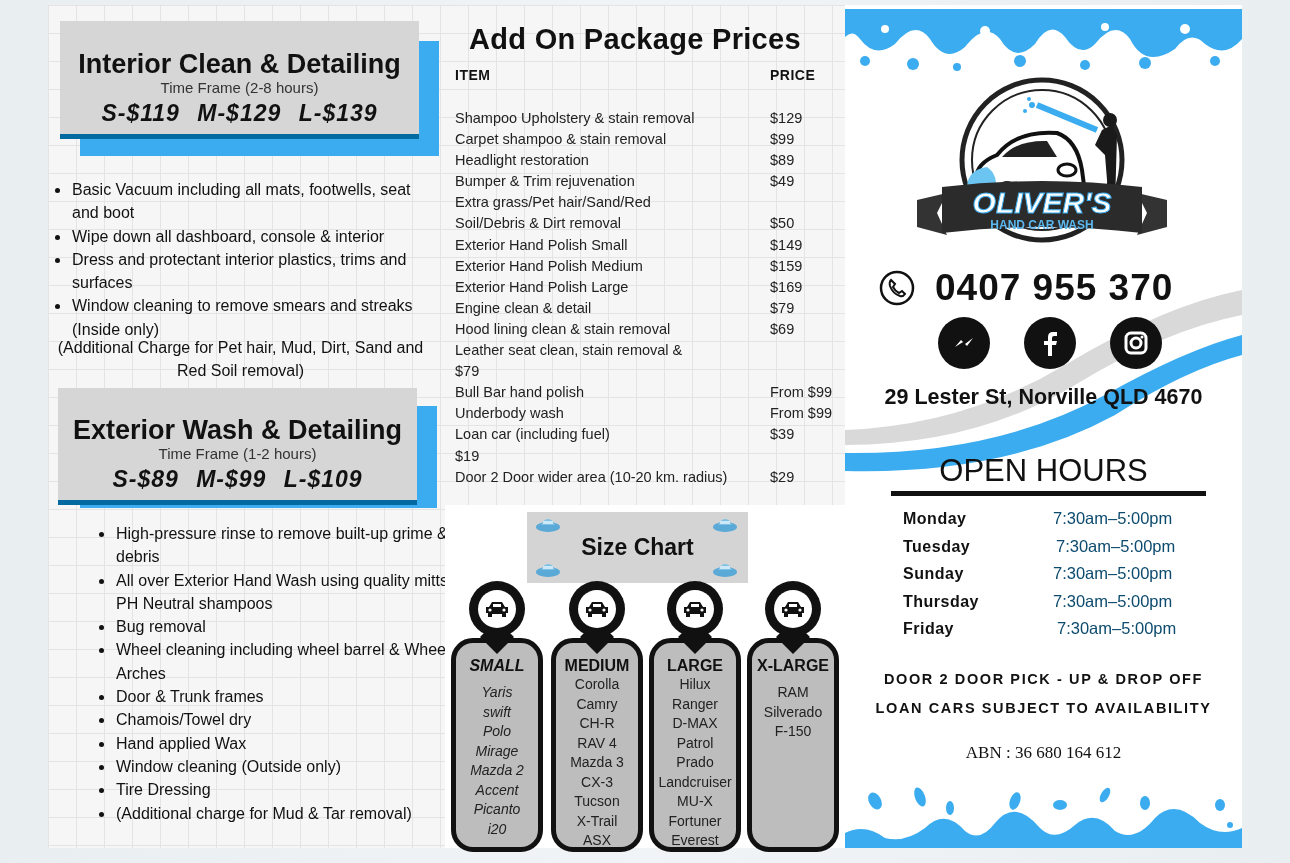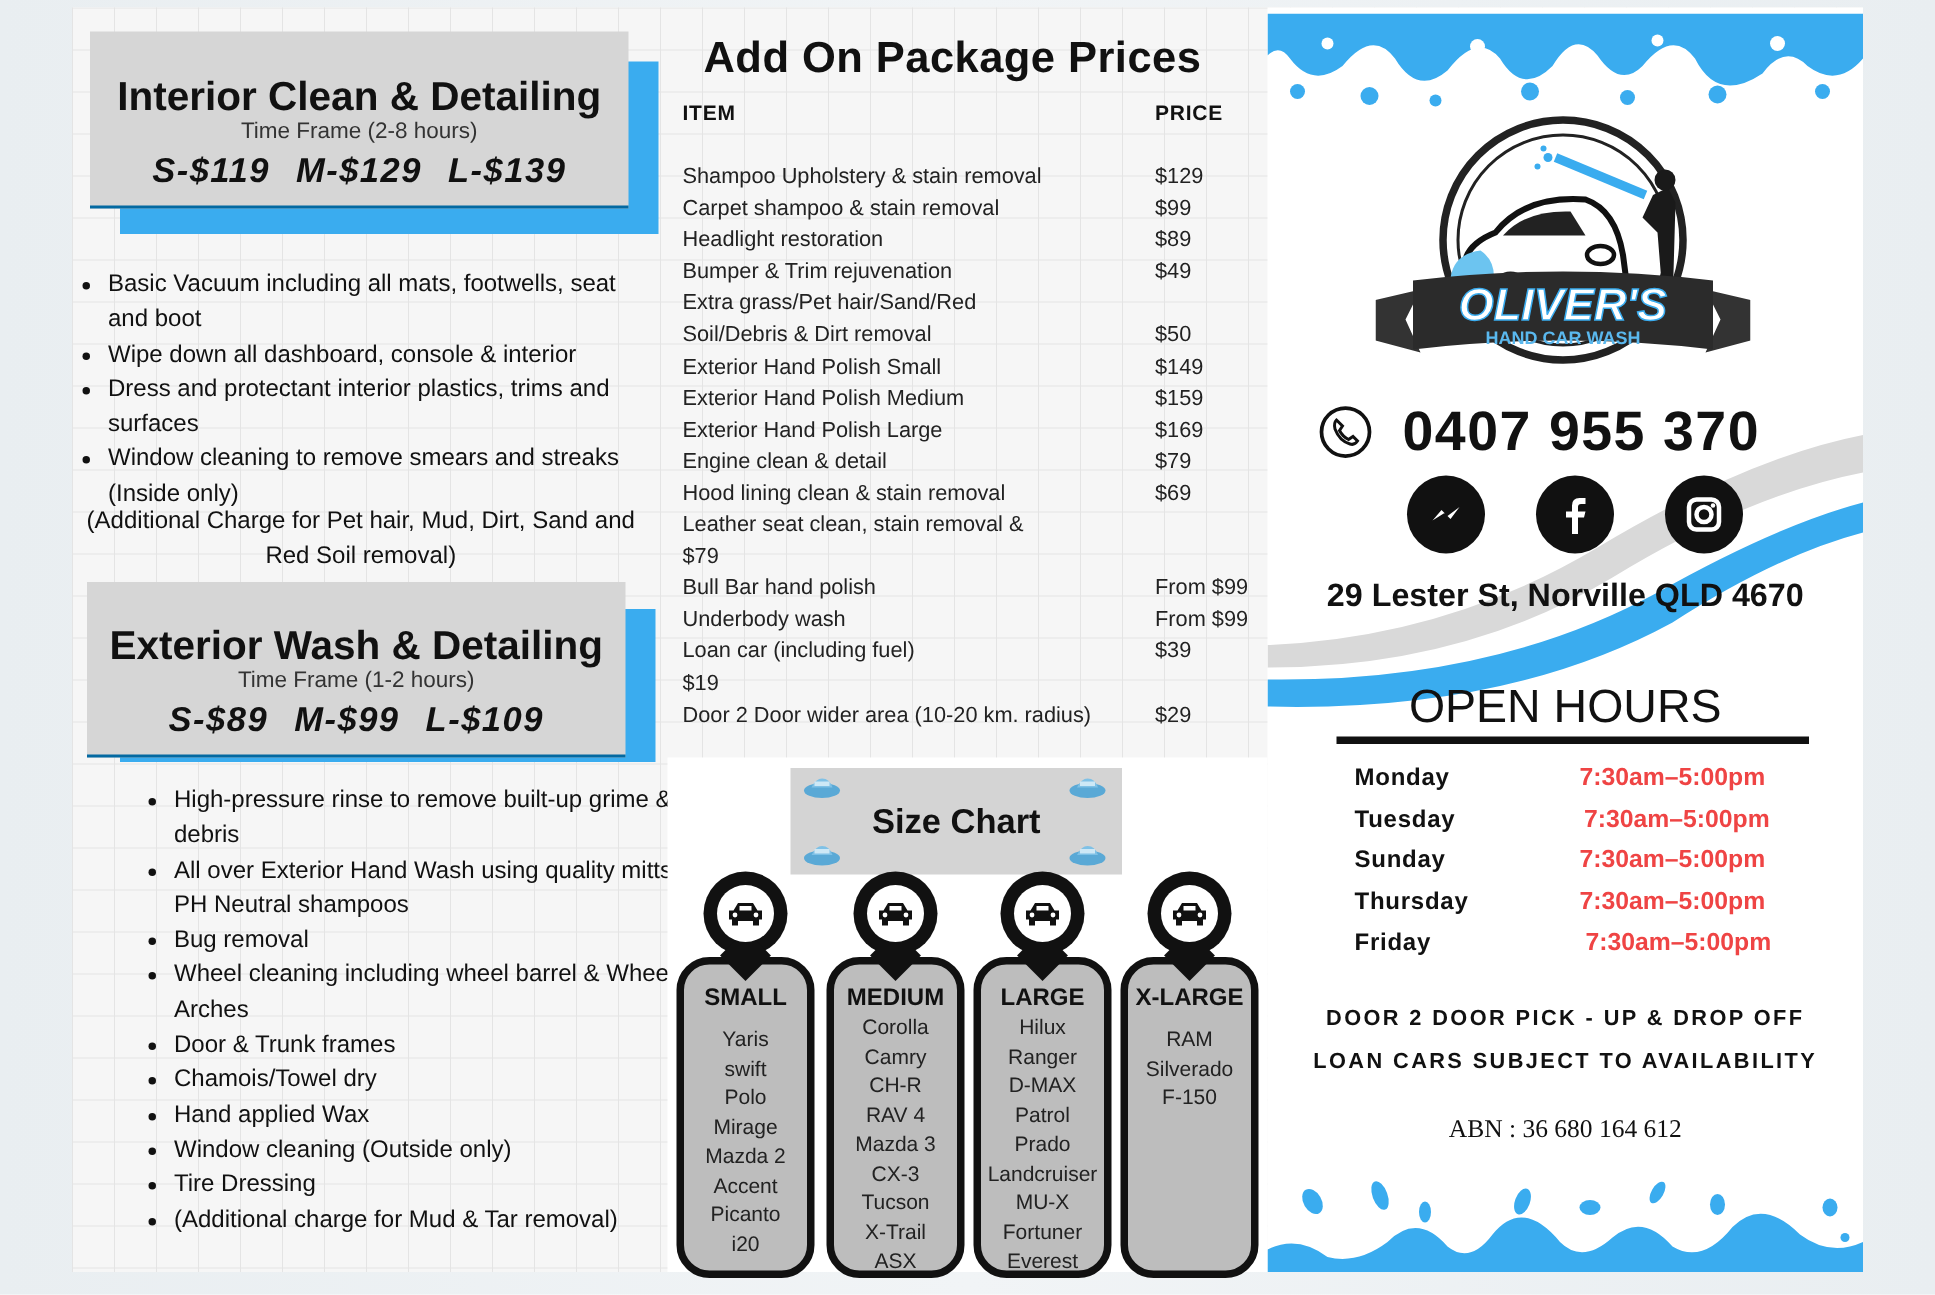--- a/index.html
+++ b/index.html
@@ -19,21 +19,21 @@
     background-color: #f6f6f6;
     background-image:
       linear-gradient(#e4e4e4 1px, transparent 1px),
       linear-gradient(90deg, #e4e4e4 1px, transparent 1px);
     background-size: 28px 28px;
   }
   
   .col-left { position: absolute; left: 0; top: 0; width: 397px; height: 843px; }
   .pkg-shadow { position: absolute; background: #3aacef; }
   .pkg-card {
-    position: absolute; background: #d6d6d6; border-bottom: 2px solid #0369a1;
+    position: absolute; background: #d6d6d6; border-bottom: 5px solid #0369a1;
     text-align: center;
   }
   .pkg-title { font-weight: bold; font-size: 27px; color: #111; line-height: 30px; }
   .pkg-time { font-size: 15px; color: #333; line-height: 17px; }
   .pkg-prices { font-weight: bold; font-style: italic; font-size: 23px; letter-spacing: 1px; line-height: 30px; margin-top: 2px; }
   .pkg-prices span { margin: 0 5px; }
   ul.features { position: absolute; list-style: none; font-size: 16px; line-height: 23.3px; color: #111; }
   ul.features li { position: relative; padding-left: 22px; }
   ul.features li::before {
     content: ""; position: absolute; left: 5px; top: 10px; width: 5px; height: 5px;
@@ -86,21 +86,21 @@
   .phone-icon { width: 36px; height: 36px; margin-right: 20px; }
   .phone-number { font-weight: bold; font-size: 37px; letter-spacing: 1px; }
   .social-row { position: absolute; left: 93px; top: 312px; display: flex; gap: 34px; }
   .social-icon { width: 52px; height: 52px; border-radius: 50%; background: #111; display: flex; align-items: center; justify-content: center; }
   .address { position: absolute; left: 0; width: 397px; top: 380px; text-align: center; font-weight: bold; font-size: 21.5px; }
   .hours-title { position: absolute; left: 0; width: 397px; top: 448px; text-align: center; font-size: 31px; color: #111; }
   .hours-rule { position: absolute; left: 46px; top: 486px; width: 315px; height: 5px; background: #111; }
   .hours-table { position: absolute; left: 58px; top: 500px; width: 300px; }
   .hours-row { display: flex; height: 27.6px; line-height: 27.6px; }
   .hours-day { width: 150px; font-weight: bold; font-size: 16px; letter-spacing: 0.5px; }
-  .hours-time { font-size: 16.5px; color: #ef4444; font-weight: bold; }
+  .hours-time { font-size: 16.5px; color: #0c4a6e; }
   .info-line { position: absolute; left: 0; width: 397px; text-align: center; font-weight: bold; font-size: 14.5px; letter-spacing: 1.6px; }
   .abn { position: absolute; left: 0; width: 397px; top: 738px; text-align: center; font-family: "Liberation Serif", serif; font-size: 17px; }
 </style>
 </head>
 <body>
 
 <div class="flyer">
   <div class="grid-bg"></div>
 
   <div class="col-left">
@@ -242,21 +242,21 @@
           <ellipse cx="13" cy="10" rx="12" ry="5" fill="#5aa9d6"></ellipse>
           <path d="M6 8 Q9 2 13 2 Q18 2 20 8Z" fill="#7fc1e6"></path>
           <rect x="8" y="4" width="10" height="3" fill="#cde8f6"></rect>
         </svg>
       <svg class="mini-car" style="left:267px;top:57px;" viewBox="0 0 26 16">
           <ellipse cx="13" cy="10" rx="12" ry="5" fill="#5aa9d6"></ellipse>
           <path d="M6 8 Q9 2 13 2 Q18 2 20 8Z" fill="#7fc1e6"></path>
           <rect x="8" y="4" width="10" height="3" fill="#cde8f6"></rect>
         </svg>
 
-      <div class="size-col" style="left:6px;">
+      <div class="size-col" style="left:6px;font-style:italic;">
         <div class="size-card">
           <div class="size-label">SMALL</div>
           <div class="size-models" style="margin-top:8px;">
             <div>Yaris</div>
             <div>swift</div>
             <div>Polo</div>
             <div>Mirage</div>
             <div>Mazda 2</div>
             <div>Accent</div>
             <div>Picanto</div>

